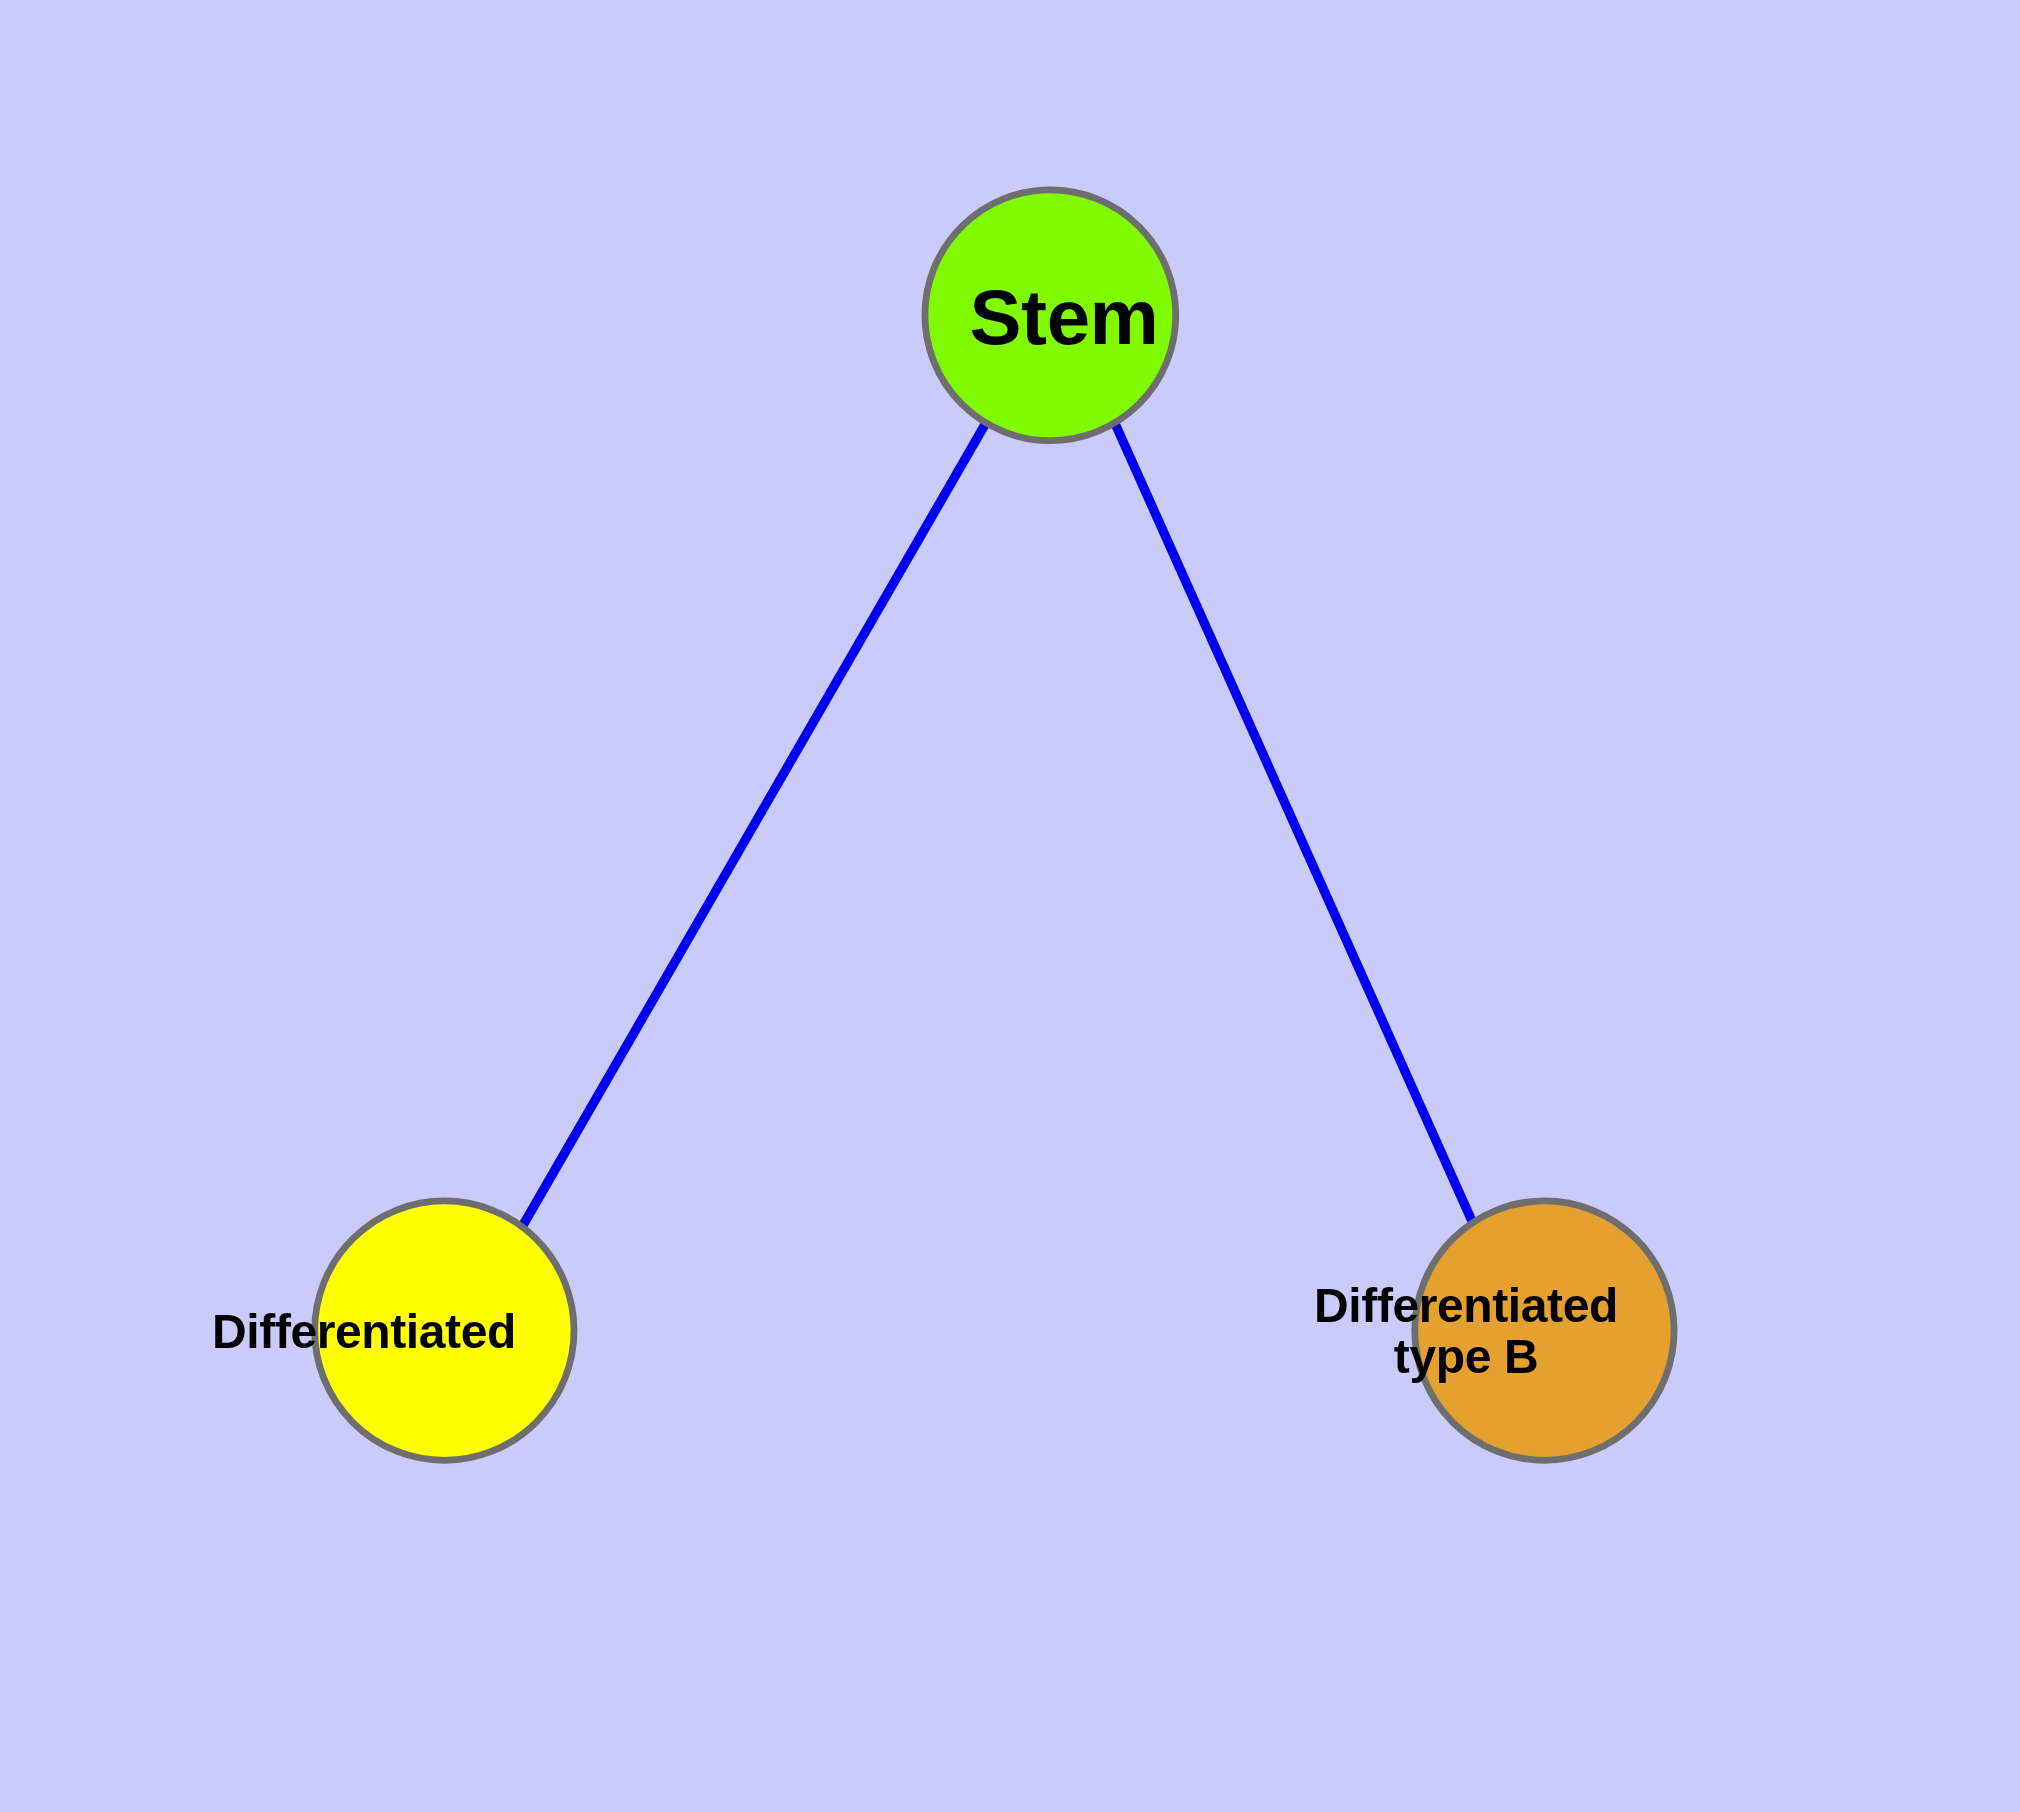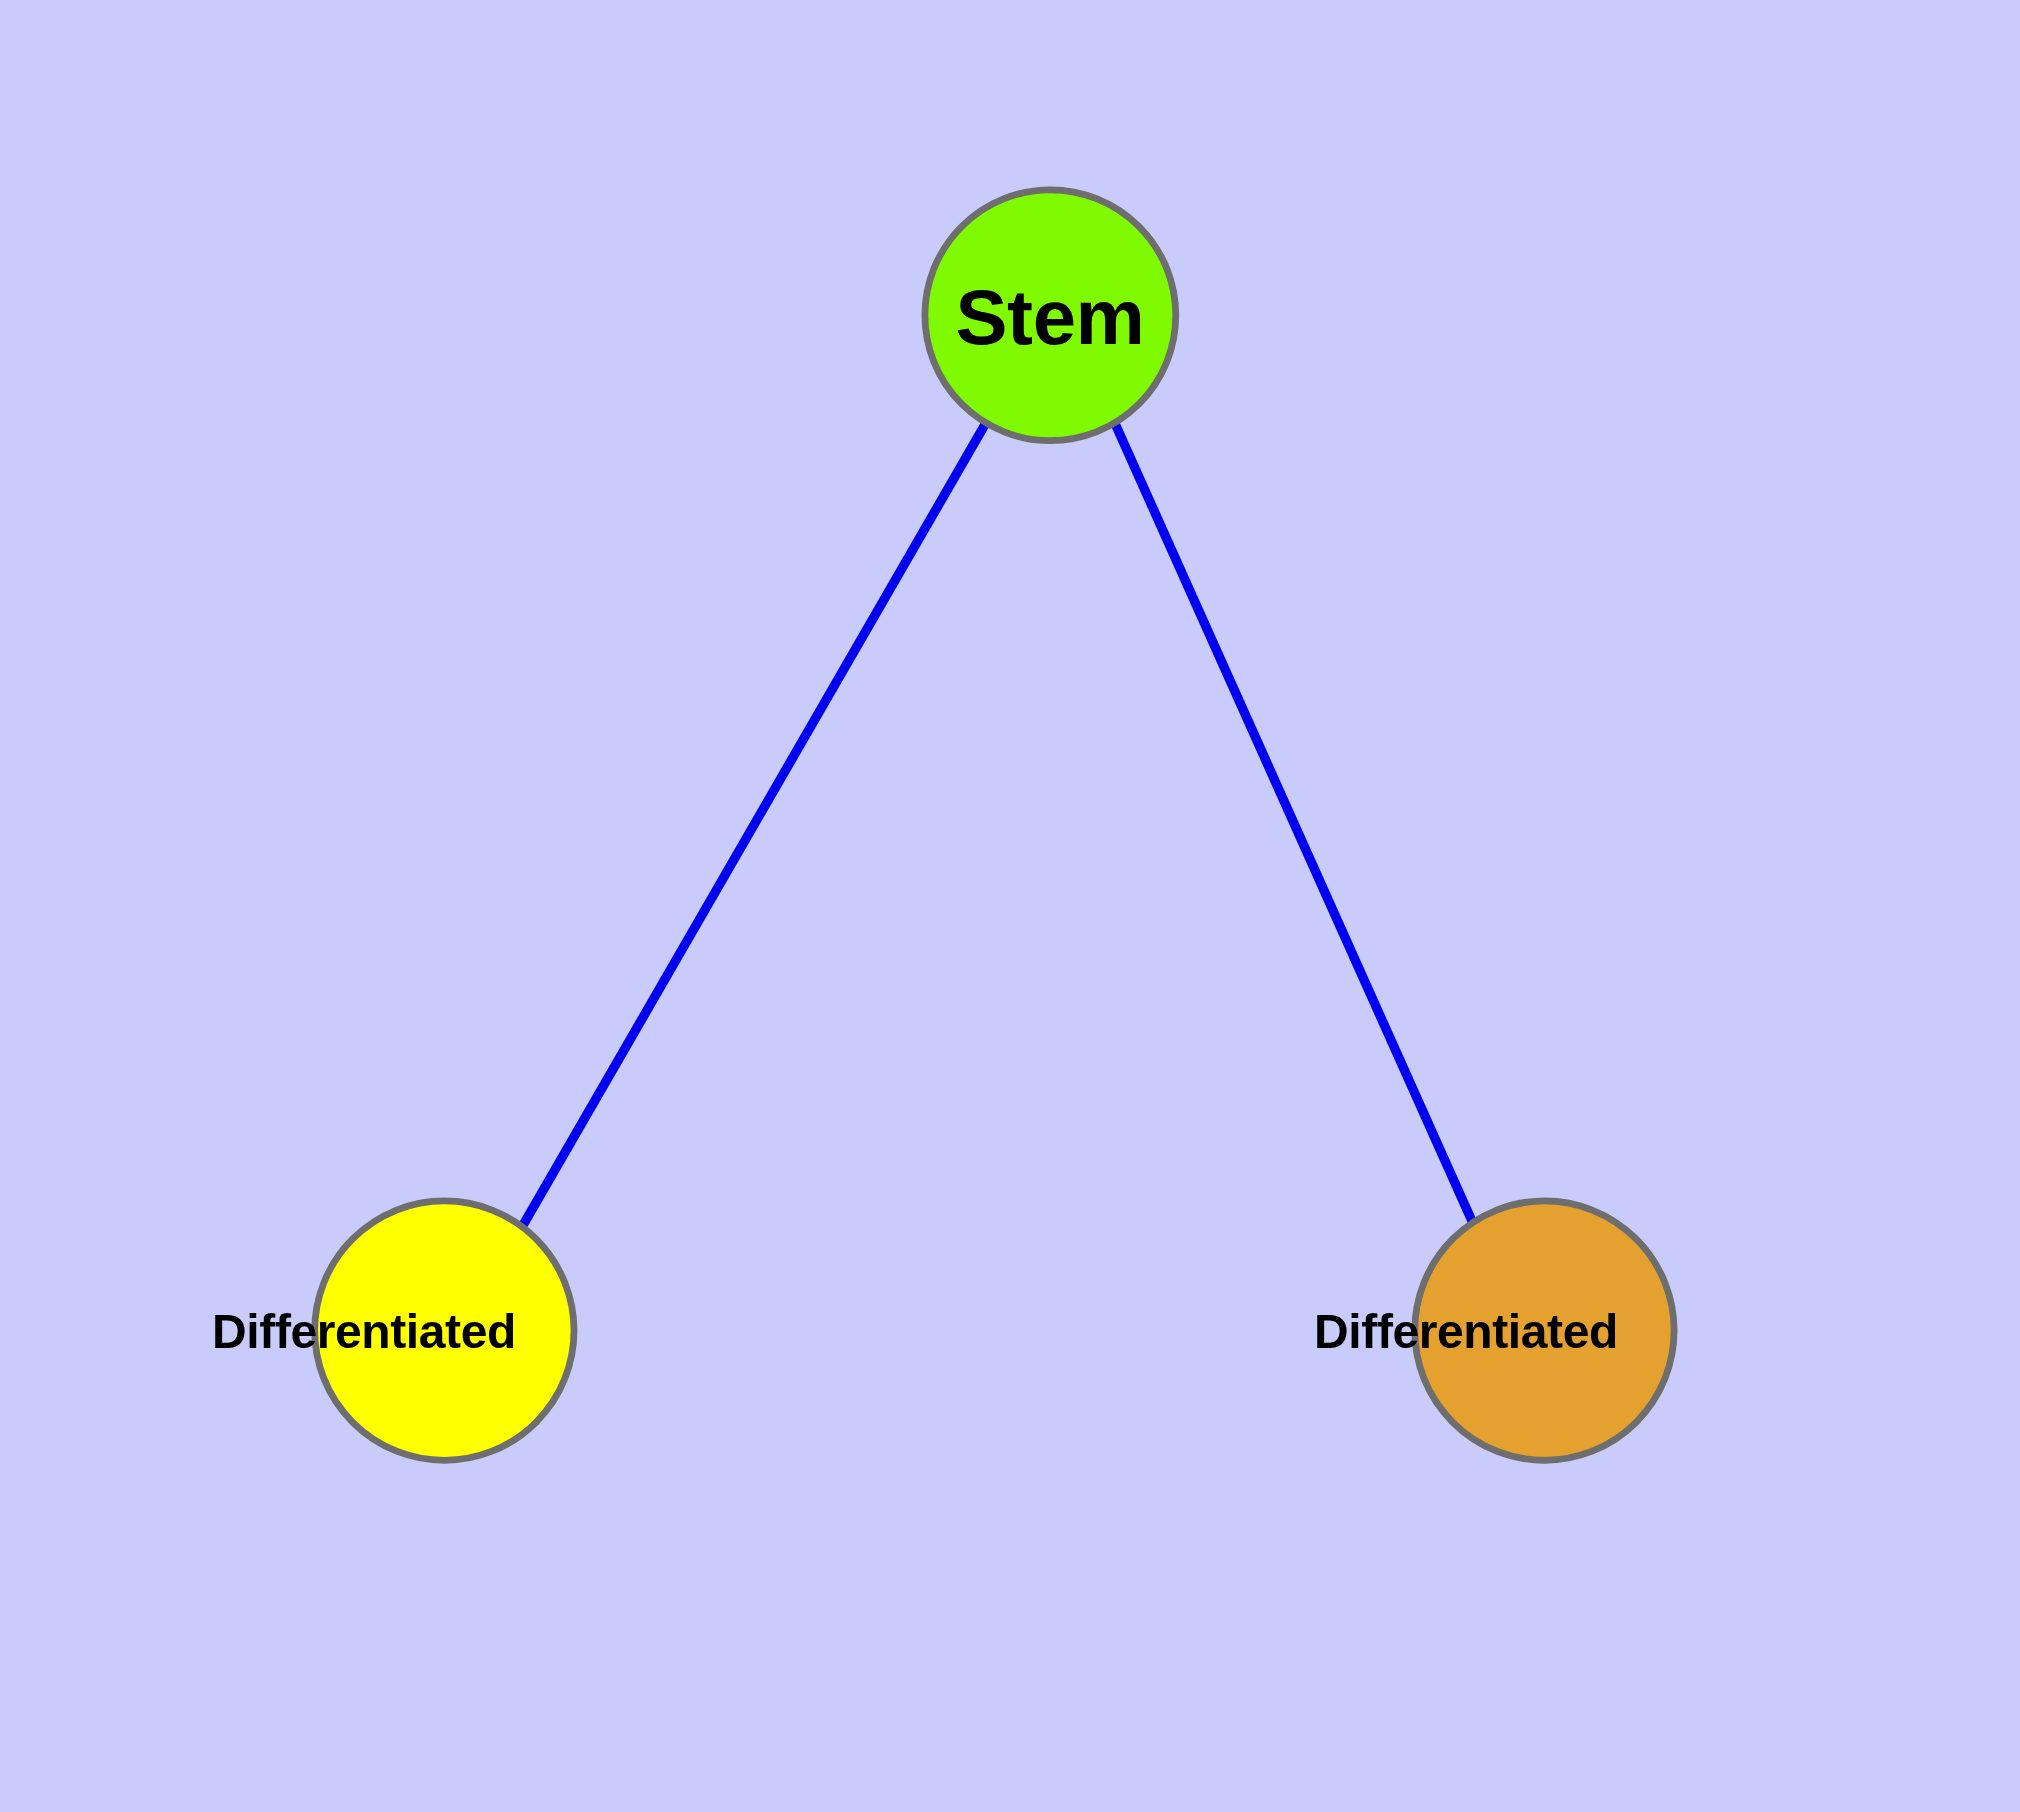--- a/index.html
+++ b/index.html
@@ -33,20 +33,21 @@
     font-weight: bold;
     text-align: center;
     line-height: 1.06;
     white-space: pre;
     letter-spacing: -0.4px;
     transform: translate(-50%, -50%);
     pointer-events: none;
   }
   .label-stem {
     font-size: 78px;
+    margin-left: 14px;
   }
   .label-leaf {
     font-size: 48px;
   }
 </style>
 </head>
 <body>
 
 <div id="canvas">
 
@@ -61,16 +62,16 @@
       <circle cx="524" cy="1570" r="153" fill="#ffff00" stroke="#6e6e6e" stroke-width="8"></circle>
       <circle cx="1822" cy="1570" r="153" fill="#e5a130" stroke="#6e6e6e" stroke-width="8"></circle>
       <circle cx="1239" cy="372" r="148" fill="#80fa00" stroke="#6e6e6e" stroke-width="8"></circle>
     </g>
   </svg>
 
   <div class="node-label label-stem" style="left:1050px; top:317px;">Stem</div>
 
   <div class="node-label label-leaf" style="left:364px; top:1332px;"><span>Differentiated</span><br></div>
 
-  <div class="node-label label-leaf" style="left:1466px; top:1332px;"><span>Differentiated</span><br></div>
+  <div class="node-label label-leaf" style="left:1466px; top:1332px;"><span>Differentiated</span><br><span>type B</span></div>
 
 </div>
 
 
 </body></html>

